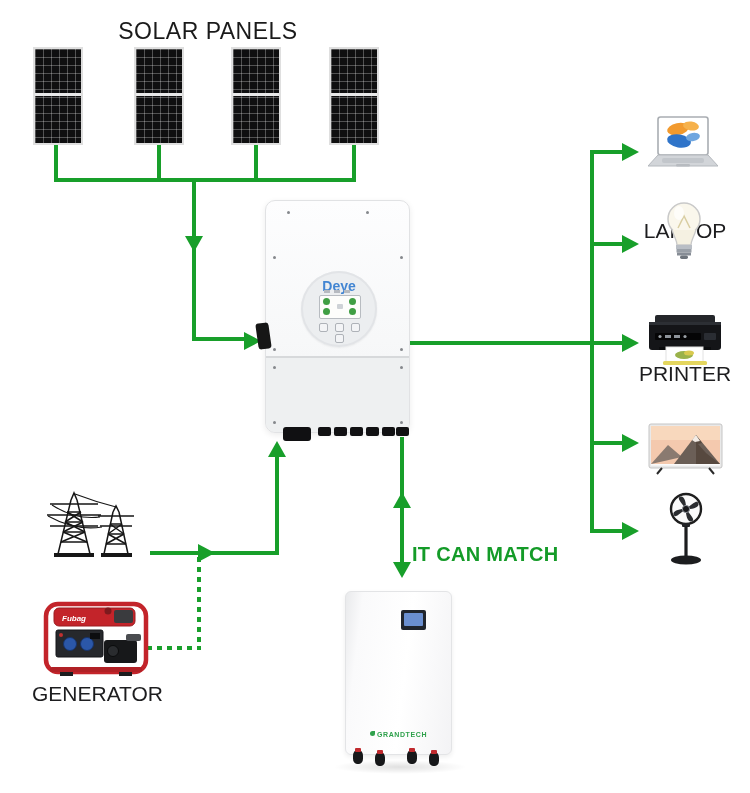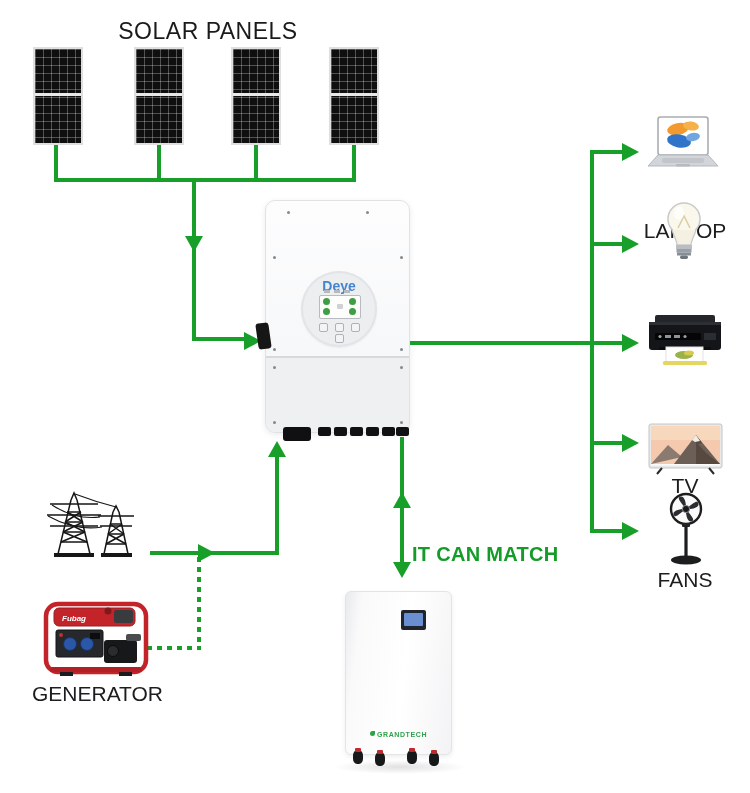--- a/index.html
+++ b/index.html
@@ -230,42 +230,41 @@
     <rect x="18" y="21" width="6" height="3" fill="#8d939a"></rect>
     <rect x="27" y="21" width="6" height="3" fill="#8d939a"></rect>
     <circle cx="38" cy="22.5" r="1.6" fill="#9aa0a6"></circle>
     <rect x="57" y="19" width="12" height="7" rx="1" fill="#2a2d33"></rect>
     <rect x="12" y="33" width="52" height="3" fill="#0b0c0e"></rect>
     <rect x="19" y="33" width="37" height="15" fill="#ffffff" stroke="#e2e2e2"></rect>
     <ellipse cx="37" cy="41" rx="9" ry="4" fill="#9ab24a"></ellipse>
     <ellipse cx="42" cy="39" rx="5" ry="2.5" fill="#d8c94f"></ellipse>
     <rect x="16" y="47" width="44" height="4" rx="1.5" fill="#e4d65e"></rect>
   </svg>
+  <div class="lbl" style="left:632px;top:362px;width:106px">PRINTER</div>
 
   <svg class="devsvg" style="left:648px;top:423px" width="75" height="52" viewBox="0 0 75 52">
     <rect x="1" y="1" width="73" height="44" rx="2" fill="#e9e9e9" stroke="#c5c5c5"></rect>
     <rect x="3" y="3" width="69" height="38" fill="#f4c9ae"></rect>
     <rect x="3" y="3" width="69" height="14" fill="#f8d8bd"></rect>
     <polygon points="3,41 20,22 34,34 3,41" fill="#8a7a70"></polygon>
     <polygon points="26,41 48,12 72,41" fill="#6b5f57"></polygon>
     <polygon points="48,12 54,20 50,21 58,30 72,41 48,41" fill="#57493f"></polygon>
     <polygon points="48,12 52,18 47,19 44,17" fill="#f3ece5"></polygon>
     <rect x="3" y="41" width="69" height="1.6" fill="#ffffff" opacity="0.8"></rect>
     <path d="M14,45 L9,51 M61,45 L66,51" stroke="#2a2a2a" stroke-width="2"></path>
   </svg>
-  <div class="lbl" style="left:632px;top:474px;width:106px">TV</div>
 
   <svg class="devsvg" style="left:666px;top:492px" width="40" height="76" viewBox="0 0 40 76">
     <circle cx="20" cy="17" r="15" fill="#fafafa" stroke="#1e1e1e" stroke-width="2.4"></circle>
     <g fill="#2b2d30">
       <path d="M20,17 C13,8 11,6 14.5,4.5 C18,3.5 20.5,10 20,17"></path>
       <path d="M20,17 C29,10 31,8 32.5,11.5 C33.5,15 27,17.5 20,17"></path>
       <path d="M20,17 C27,26 29,28 25.5,29.5 C22,30.5 19.5,24 20,17"></path>
       <path d="M20,17 C11,24 9,26 7.5,22.5 C6.5,19 13,16.5 20,17"></path>
     </g>
     <circle cx="20" cy="17" r="3.6" fill="#17181a" stroke="#8d9197" stroke-width="1"></circle>
     <rect x="16" y="31" width="8" height="4" rx="1" fill="#222326"></rect>
     <rect x="18.4" y="34" width="3.2" height="30" fill="#1c1d1f"></rect>
     <ellipse cx="20" cy="68" rx="15" ry="4.5" fill="#1c1d1f"></ellipse>
   </svg>
-  <div class="lbl" style="left:632px;top:568px;width:106px">FANS</div>
 
 </div>
 
 </body></html>

